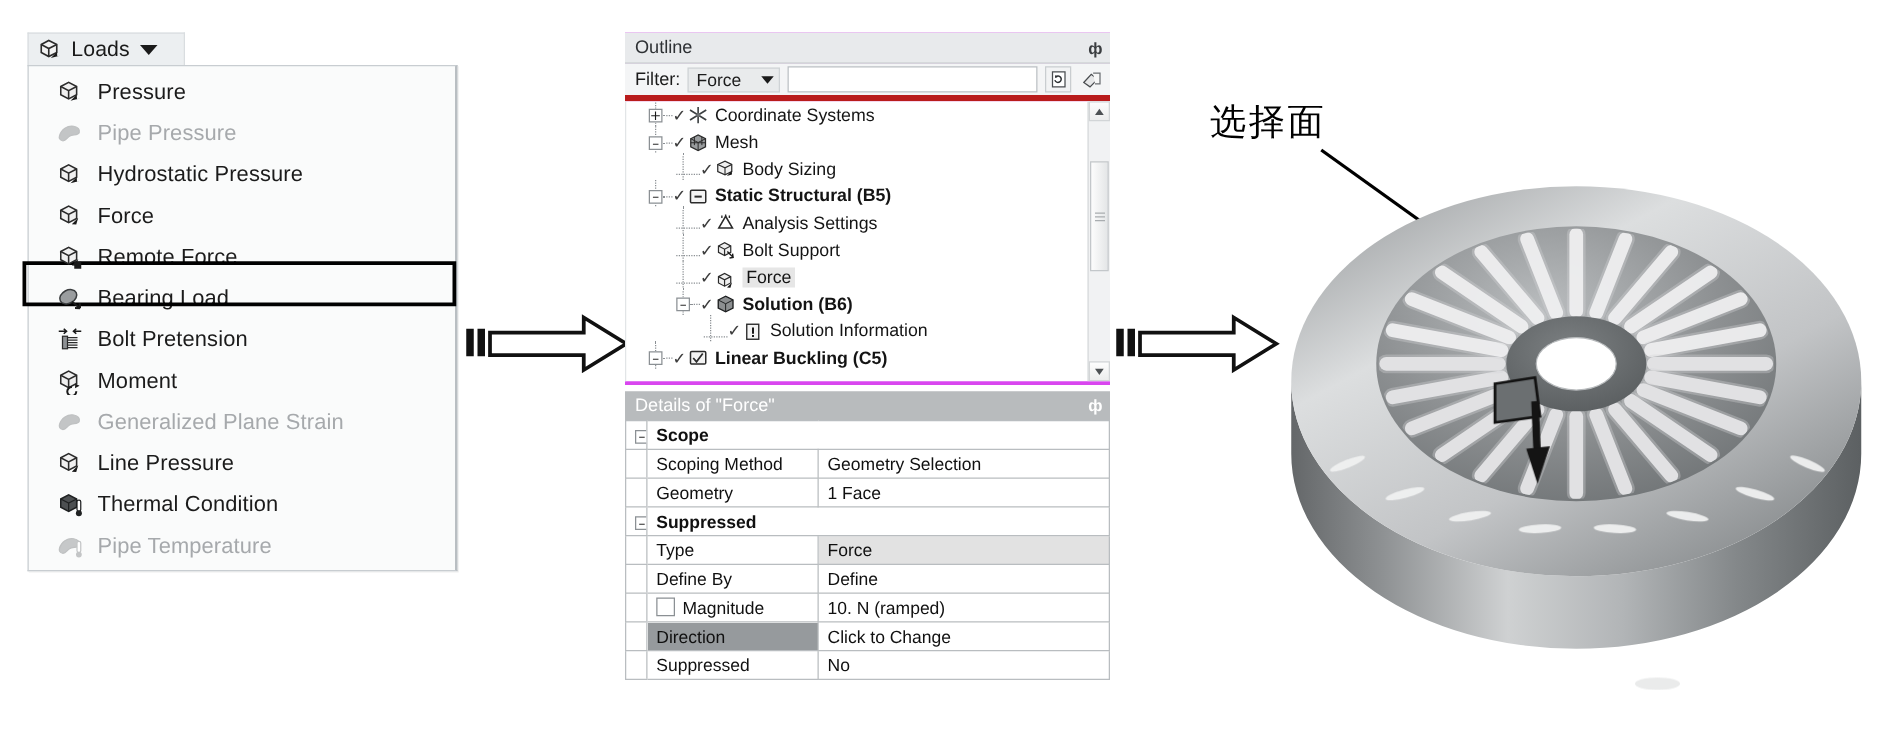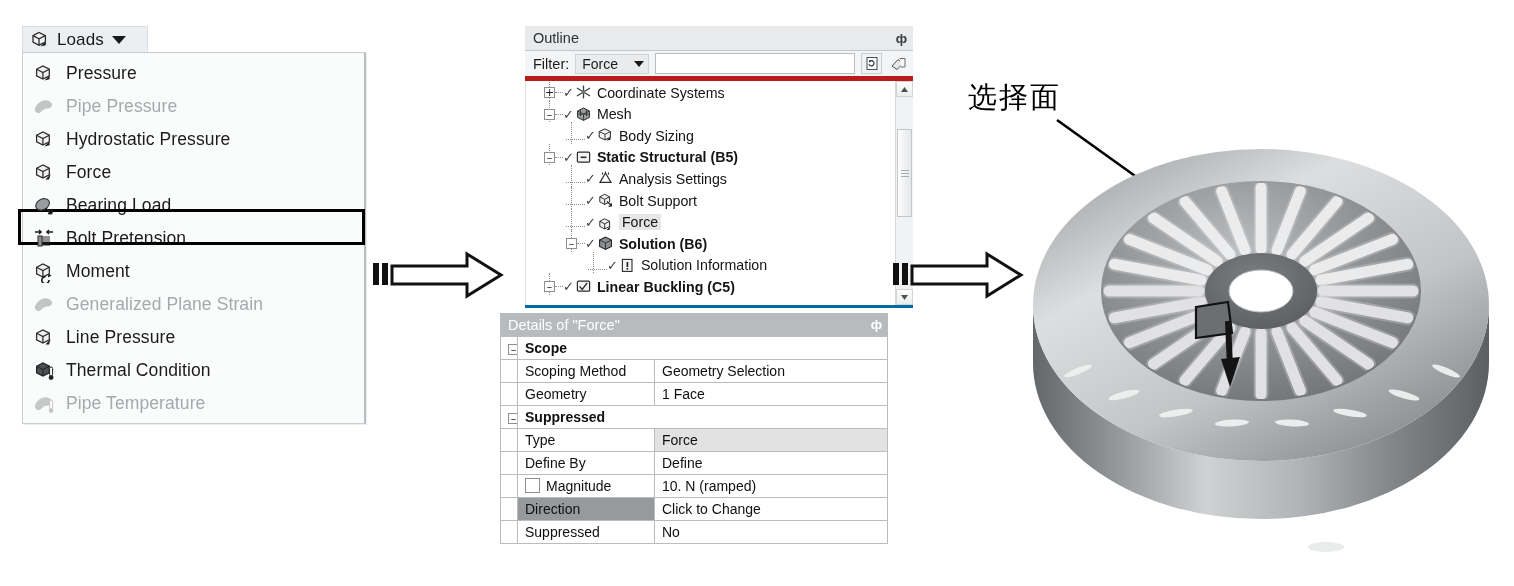--- a/index.html
+++ b/index.html
@@ -18,41 +18,41 @@
     box-sizing:border-box;
   }
   .loads-header-label{font-size:17px;color:#1a1a1a;margin-left:6px;letter-spacing:.1px;}
   .caret{
     margin-left:8px;width:0;height:0;border-left:7px solid transparent;
     border-right:7px solid transparent;border-top:8px solid #1a1a1a;
   }
   .loads-list{
     width:344px;background:#fafbfb;border:1px solid #c8cdd1;
     border-right:2px solid #b9bec2;box-shadow:1px 1px 0 rgba(0,0,0,.07);
-    padding:4px 0 3px 0;box-sizing:border-box;position:relative;
+    padding:4px 0 3px 12px;box-sizing:border-box;position:relative;
   }
   .load-item{
     height:33px;display:flex;align-items:center;padding-left:10px;box-sizing:border-box;
   }
   .load-item .lbl{font-size:17.5px;color:#1b1b1b;margin-left:11px;letter-spacing:.1px;}
   .load-item.disabled .lbl{color:#a6a9ac;}
   .force-highlight{
     position:absolute;left:-5px;top:156px;width:347px;height:36px;
     border:3px solid #000;box-sizing:border-box;pointer-events:none;
   }
 
   
   .icon-box{width:22px;height:22px;position:relative;flex:0 0 22px;}
   svg.ic{display:block;}
 
   
   .blockarrow{pointer-events:none;}
 
   
-  #outline-panel{left:500px;top:26px;width:388px;height:282px;background:#0369a1;margin-left:25px;}
+  #outline-panel{left:500px;top:26px;width:388px;height:282px;background:#d946ef;}
   .panel-title{
     height:25px;background:#e8eaec;border-bottom:1px solid #c3c7ca;
     display:flex;align-items:center;padding:0 6px 0 8px;box-sizing:border-box;
     justify-content:space-between;
   }
   .panel-title .t{font-size:14.5px;color:#2e3134;}
   .pin{font-size:13px;color:#3a3d40;font-weight:bold;}
   .filter-bar{
     height:30px;background:#f4f5f6;border-bottom:5px solid #b91c1c;
     display:flex;align-items:center;padding:0 4px 0 8px;box-sizing:border-box;gap:6px;
@@ -172,20 +172,33 @@
         <span class="icon-box">
           <svg class="ic" width="22" height="22" viewBox="0 0 22 22">
             <g fill="#f0f0f0" stroke="#2b2b2b" stroke-width="1.25">
               <path d="M3.6 6.2 L9.9 2.9 L16.3 6.2 L16.3 12.8 L9.9 16.1 L3.6 12.8 Z"></path>
               <path d="M3.6 6.2 L9.9 9.5 L16.3 6.2 M9.9 9.5 L9.9 16.1" fill="none"></path>
             </g>
             <path d="M17.6 12.2 L12.4 17.4 L16 17.6 L15.2 20.2 Z" fill="#1a1a1a"></path>
           </svg>
         </span>
         <span class="lbl">Force</span>
+      </div>
+      <div class="load-item">
+        <span class="icon-box">
+          <svg class="ic" width="22" height="22" viewBox="0 0 22 22">
+            <g fill="#f0f0f0" stroke="#2b2b2b" stroke-width="1.25">
+              <path d="M3.6 6.2 L9.9 2.9 L16.3 6.2 L16.3 12.8 L9.9 16.1 L3.6 12.8 Z"></path>
+              <path d="M3.6 6.2 L9.9 9.5 L16.3 6.2 M9.9 9.5 L9.9 16.1" fill="none"></path>
+            </g>
+            <rect x="14.4" y="14.4" width="5.6" height="5.6" fill="#1a1a1a"></rect>
+            <path d="M17.6 12.2 L12.4 17.4 L16 17.6 L15.2 20.2 Z" fill="#1a1a1a"></path>
+          </svg>
+        </span>
+        <span class="lbl">Remote Force</span>
       </div>
       <div class="load-item">
         <span class="icon-box">
           <svg class="ic" width="22" height="22" viewBox="0 0 22 22">
             <ellipse cx="9.6" cy="9.4" rx="7.2" ry="5.2" transform="rotate(-28 9.6 9.4)" fill="#9a9d9f" stroke="#3a3d3f" stroke-width="1.2"></ellipse>
             <path d="M12.6 13.4 L19 18.6 M19 18.6 L15 18.4 M19 18.6 L18.8 14.6" stroke="#1a1a1a" stroke-width="1.7" fill="none"></path>
           </svg>
         </span>
         <span class="lbl">Bearing Load</span>
       </div>

